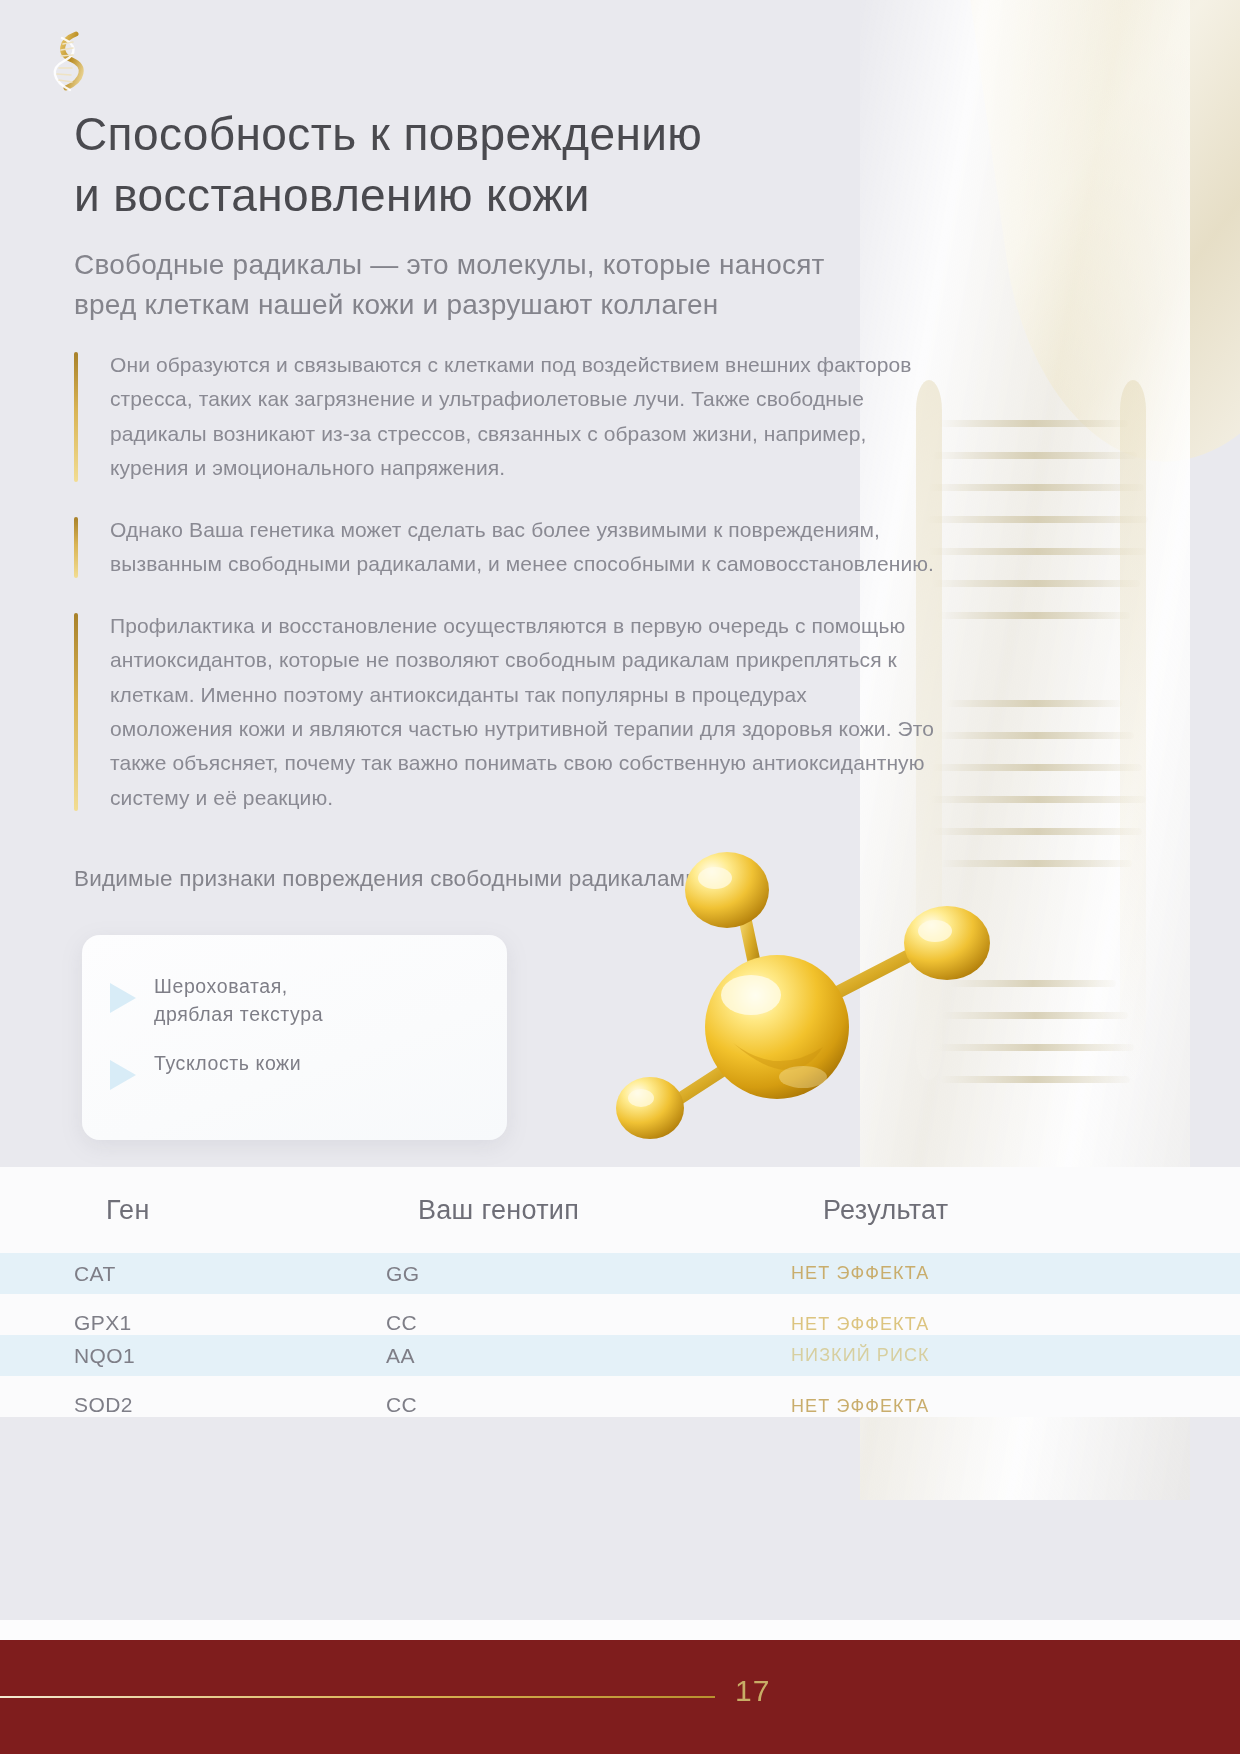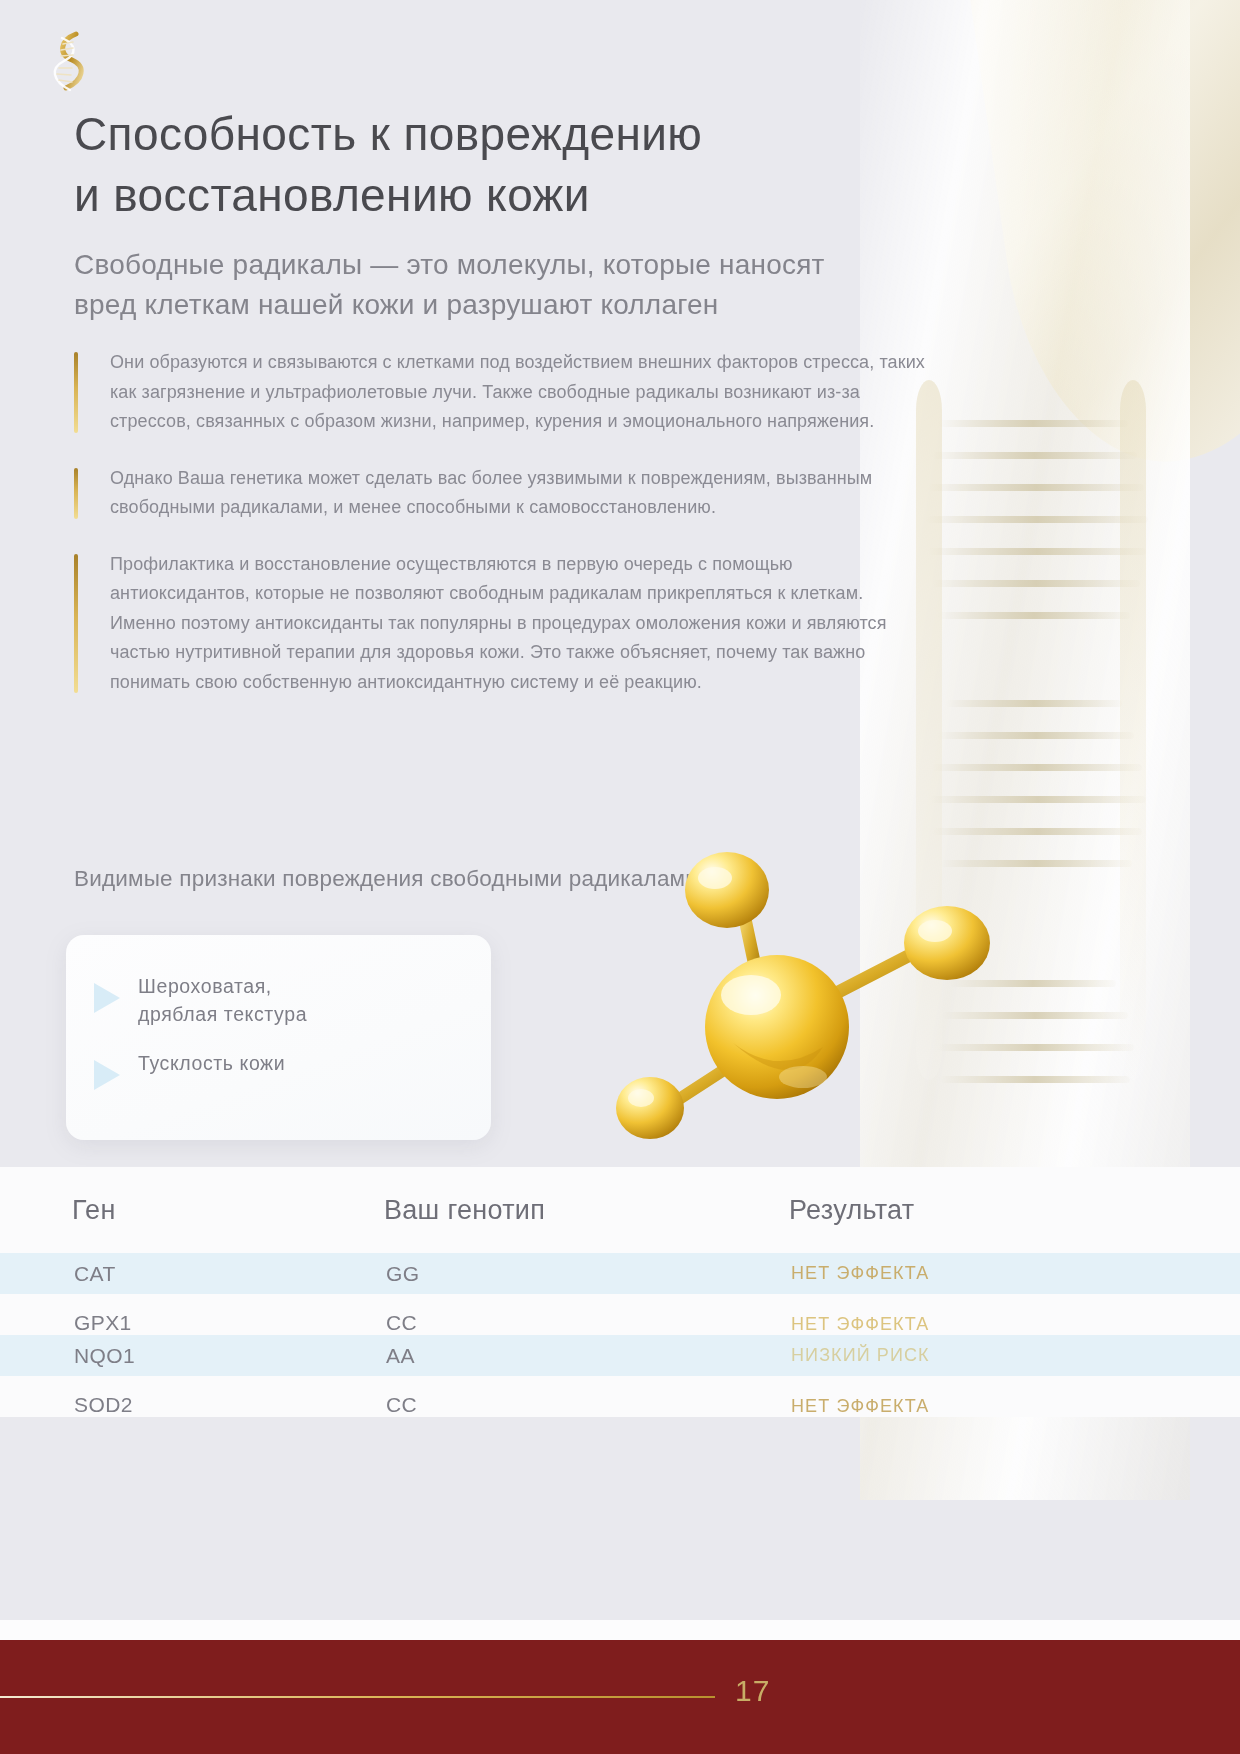--- a/index.html
+++ b/index.html
@@ -60,32 +60,32 @@
   .blocks{ position:absolute; left:74px; top:348px; width:860px; }
   .block{
     position:relative; padding-left:36px; margin-bottom:27px;
   }
   .block .bar{
     position:absolute; left:0; top:4px; bottom:4px; width:4px;
     background:linear-gradient(180deg,#a8812a 0%, #d9b455 45%, #f2dd93 100%);
     border-radius:2px;
   }
   .block p{
-    font-size:18px; font-weight:300; line-height:1.64;
+    font-size:21px; font-weight:300; line-height:1.64;
     color:#8a8a93; letter-spacing:.1px;
   }
 
   .signs-heading{
     position:absolute; left:74px; top:866px; width:900px;
     font-size:22.5px; font-weight:300; color:#84848c; letter-spacing:.2px;
   }
 
   
   .card{
-    position:absolute; left:66px; top:935px; width:425px; height:205px;
+    position:absolute; left:82px; top:935px; width:425px; height:205px;
     background:linear-gradient(160deg,#fdfdfe 0%,#fafbfc 60%,#f7f9fb 100%);
     border-radius:18px;
     box-shadow:0 6px 22px rgba(120,125,140,.13);
   }
   .card-inner{ padding:38px 0 0 28px; }
   .bullet{ display:flex; align-items:flex-start; margin-bottom:22px; }
   .bullet:last-child{ margin-bottom:0; }
   .tri{
     flex:0 0 auto; width:0; height:0; margin:10px 18px 0 0;
     border-left:26px solid #d8ecf7;
@@ -101,21 +101,21 @@
   .molecule{
     position:absolute; left:555px; top:845px; width:470px; height:330px; z-index:2;
   }
 
   
   .table{
     position:absolute; left:0; top:1167px; width:1240px;
     background:#fcfcfd;
   }
   .thead{
-    display:flex; align-items:center; height:86px; padding:0 0 0 72px;
+    display:flex; align-items:center; height:86px; padding:0 0 0 106px;
     background:#fbfbfc;
   }
   .thead div{
     font-size:27px; font-weight:300; color:#6e6e77; letter-spacing:.3px;
   }
   .c1{ width:312px; } .c2{ width:405px; } .c3{ width:380px; }
   .trow{
     display:flex; align-items:center; height:41px; padding:0 0 0 74px;
   }
   .trow.alt{ background:#e4f1f8; }

